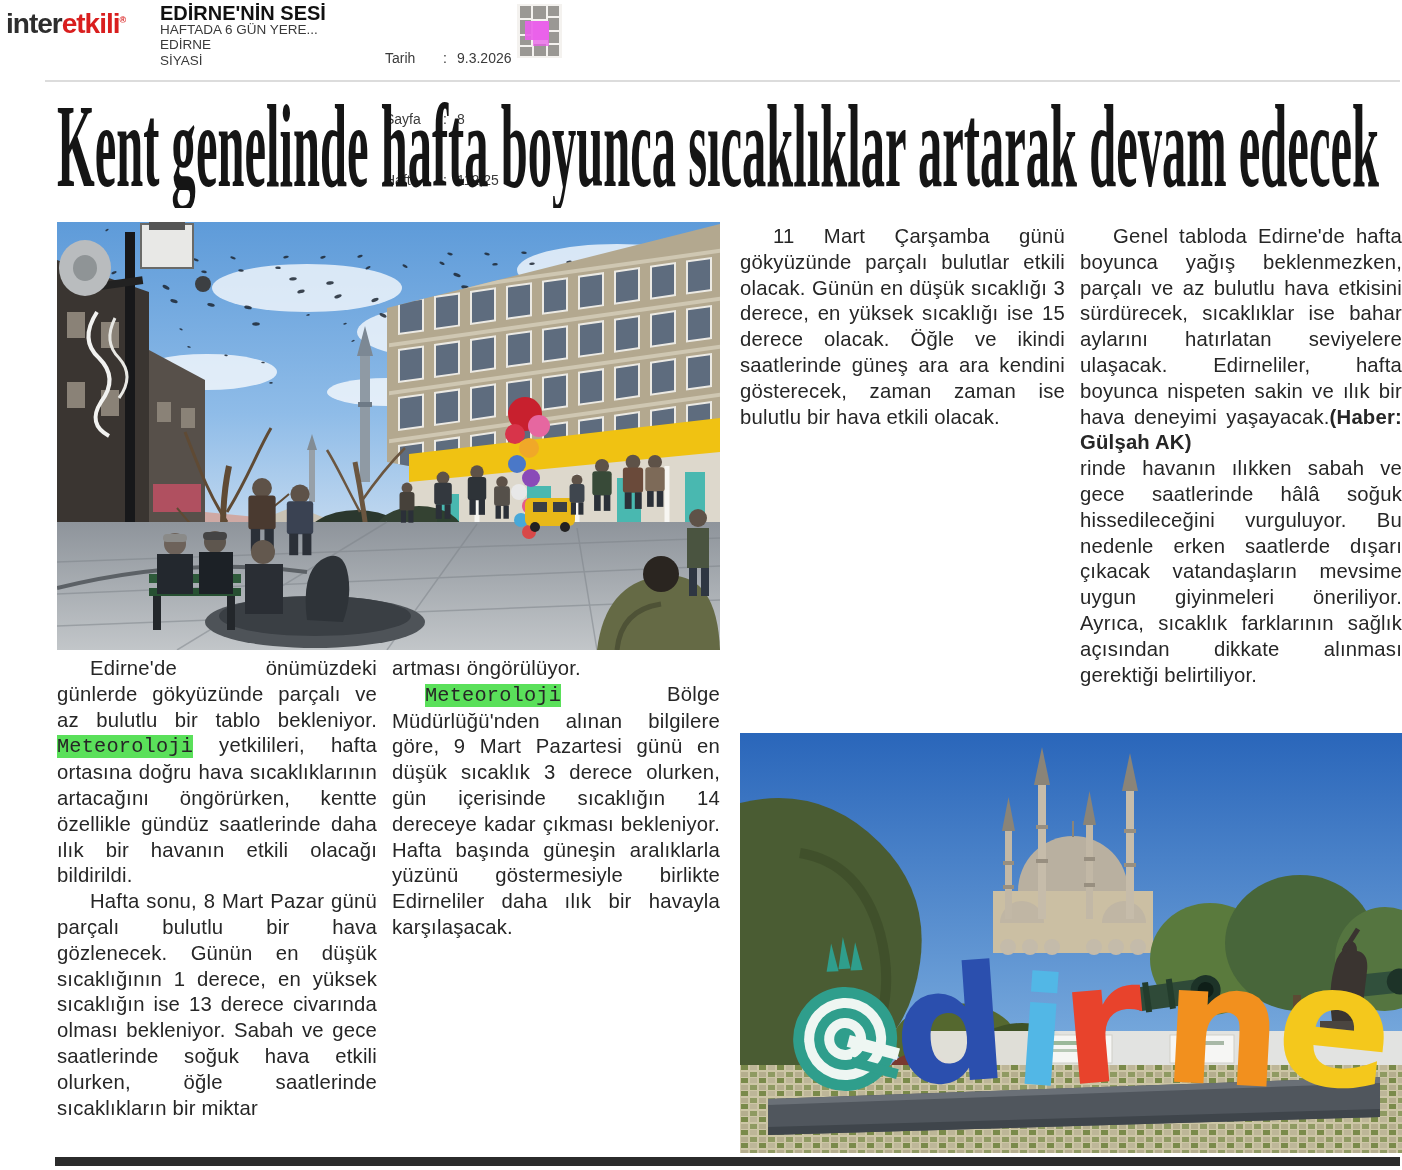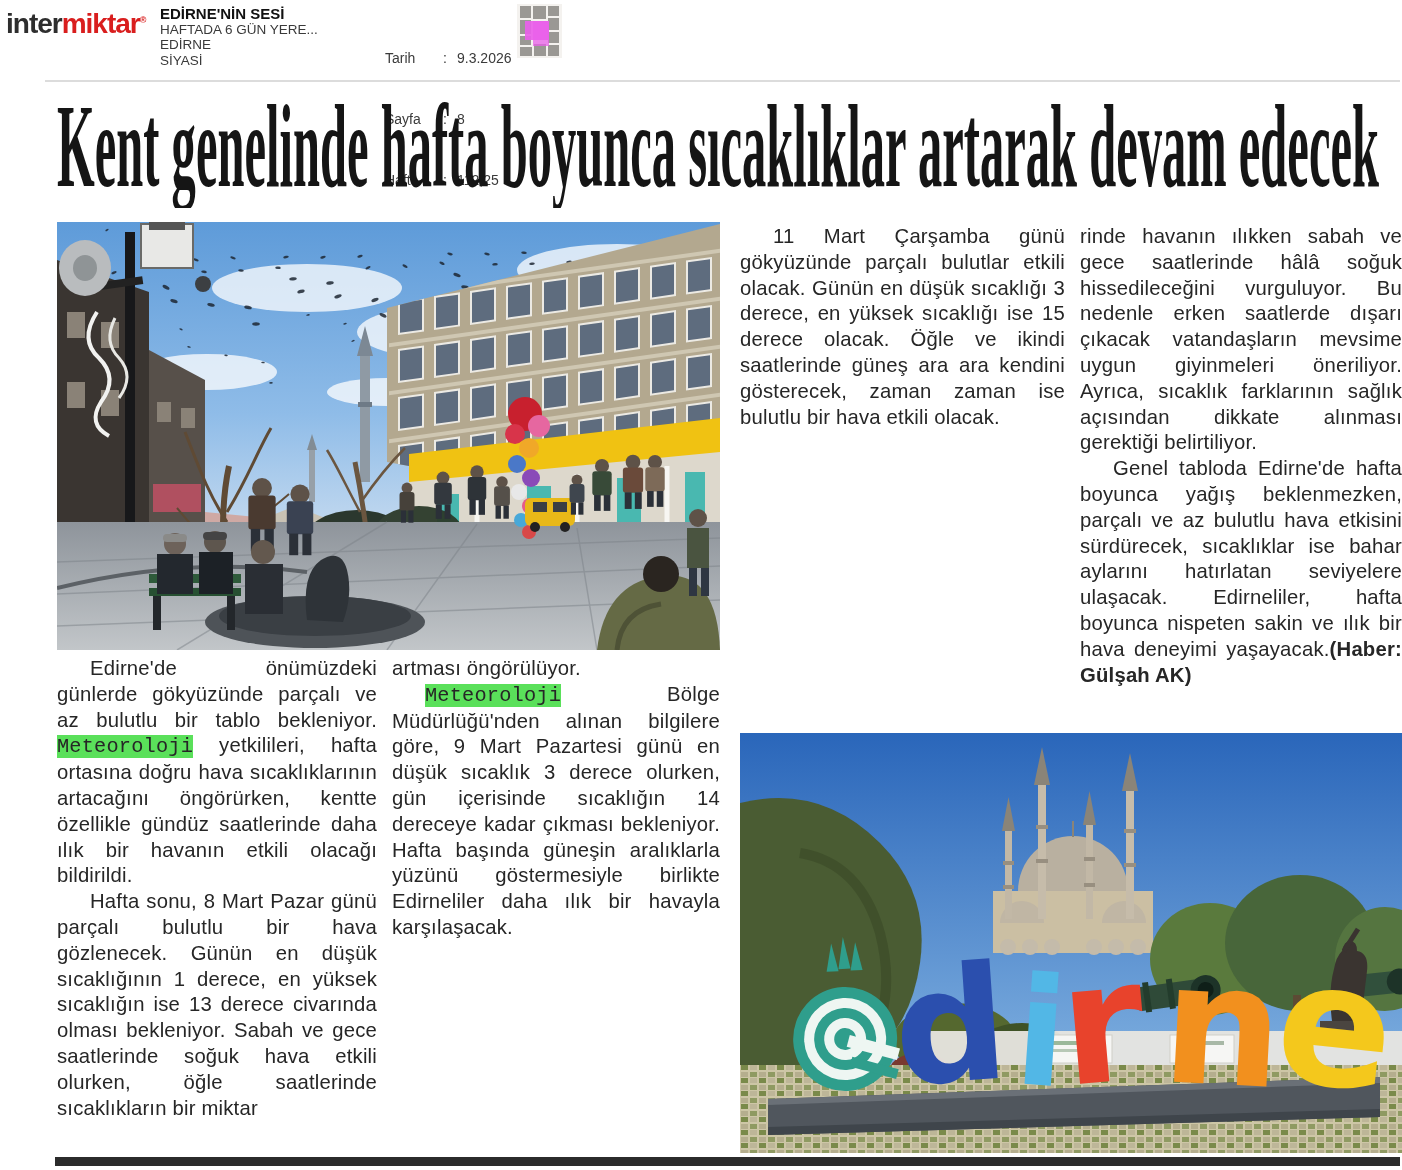--- a/index.html
+++ b/index.html
@@ -7,21 +7,21 @@
         font-family:"Liberation Sans", sans-serif;overflow:hidden;color:#262626;}
   .abs{position:absolute;}
 
   
   .logo{left:6px;top:8px;font-weight:bold;font-size:28px;letter-spacing:-1px;
         font-family:"Liberation Sans", sans-serif;}
   .logo .p1{color:#2e2e2e;}
   .logo .p2{color:#d91e1e;}
   .logo sup{font-size:9px;color:#d91e1e;}
   .pub{left:160px;top:6px;line-height:15.5px;font-size:13.5px;color:#3a3a3a;}
-  .pub .name{font-weight:bold;font-size:15px;color:#111;}
+  .pub .name{font-weight:bold;font-size:20px;color:#111;}
   .meta{left:385px;top:6px;font-size:14px;color:#3a3a3a;line-height:17px;}
   .meta-row{display:flex;margin-top:44px;}
   .meta-label{width:58px;}
   .meta-colon{width:14px;}
   .toprule{left:45px;top:80px;width:1355px;height:2px;background:#dcdcdc;}
   .thumb{left:517px;top:4px;}
 
   
   .headline-wrap{left:55px;top:96px;width:1330px;height:112px;}
   .headline-wrap text{font-family:"Liberation Serif", serif;font-weight:bold;fill:#151515;}
@@ -37,21 +37,21 @@
   .photo{position:absolute;overflow:hidden;background:#cfd8e2;}
   .bottombar{left:55px;top:1157px;width:1345px;height:9px;background:#2b2b2b;}
 
   .sign-letter{font-family:"DejaVu Sans", sans-serif;font-weight:bold;}
 </style>
 </head>
 <body>
 
 <div id="page">
 
-  <div class="abs logo"><span class="p1">inter</span><span class="p2">miktar</span><sup>®</sup></div>
+  <div class="abs logo"><span class="p1">inter</span><span class="p2">etkili</span><sup>®</sup></div>
 
   <div class="abs pub">
     <div class="name">EDİRNE'NİN SESİ</div>
     <div>HAFTADA 6 GÜN YERE...</div>
     <div>EDİRNE</div>
     <div>SİYASİ</div>
   </div>
 
   <div class="abs meta">
     <div class="meta-row">
@@ -469,22 +469,22 @@
       <p class="para indent"><span>Hafta sonu, 8 Mart Pazar günü parçalı bulutlu bir hava gözlenecek. Günün en düşük sıcaklığının 1 derece, en yüksek sıcaklığın ise 13 derece civarında olması bekleniyor. Sabah ve gece saatlerinde soğuk hava etkili olurken, öğle saatlerinde sıcaklıkların bir miktar</span></p>
     </div>
   <div class="col" style="left:392px;top:656px;width:328px;height:486px;">
       <p class="para"><span>artması öngörülüyor.</span></p>
       <p class="para indent"><span class="hl">Meteoroloji</span><span> Bölge Müdürlüğü'nden alınan bilgilere göre, 9 Mart Pazartesi günü en düşük sıcaklık 3 derece olurken, gün içerisinde sıcaklığın 14 dereceye kadar çıkması bekleniyor. Hafta başında güneşin aralıklarla yüzünü göstermesiyle birlikte Edirneliler daha ılık bir havayla karşılaşacak.</span></p>
     </div>
   <div class="col" style="left:740px;top:224px;width:325px;height:492px;">
       <p class="para indent"><span>11 Mart Çarşamba günü gökyüzünde parçalı bulutlar etkili olacak. Günün en düşük sıcaklığı 3 derece, en yüksek sıcaklığı ise 15 derece olacak. Öğle ve ikindi saatlerinde güneş ara ara kendini gösterecek, zaman zaman ise bulutlu bir hava etkili olacak.</span></p>
     </div>
   <div class="col" style="left:1080px;top:224px;width:322px;height:492px;">
+      <p class="para indent"><span>Genel tabloda Edirne'de hafta boyunca yağış beklenmezken, parçalı ve az bulutlu hava etkisini sürdürecek, sıcaklıklar ise bahar aylarını hatırlatan seviyelere ulaşacak. Edirneliler, hafta boyunca nispeten sakin ve ılık bir hava deneyimi yaşayacak.</span><span class="b">(Haber: Gülşah AK)</span></p>
       <p class="para"><span>rinde havanın ılıkken sabah ve gece saatlerinde hâlâ soğuk hissedileceğini vurguluyor. Bu nedenle erken saatlerde dışarı çıkacak vatandaşların mevsime uygun giyinmeleri öneriliyor. Ayrıca, sıcaklık farklarının sağlık açısından dikkate alınması gerektiği belirtiliyor.</span></p>
-      <p class="para indent"><span>Genel tabloda Edirne'de hafta boyunca yağış beklenmezken, parçalı ve az bulutlu hava etkisini sürdürecek, sıcaklıklar ise bahar aylarını hatırlatan seviyelere ulaşacak. Edirneliler, hafta boyunca nispeten sakin ve ılık bir hava deneyimi yaşayacak.</span><span class="b">(Haber: Gülşah AK)</span></p>
     </div>
 
   <div class="abs photo" style="left:740px;top:733px;width:662px;height:420px;">
     <svg width="662" height="420" viewBox="0 0 662 420">
       <defs>
         <linearGradient id="sky2" x1="0" y1="0" x2="0" y2="1">
           <stop offset="0" stop-color="#2a66ba"></stop>
             <stop offset="1" stop-color="#7fb0e0"></stop>
         </linearGradient>
         <pattern id="cobble" width="18" height="13" patternUnits="userSpaceOnUse">

